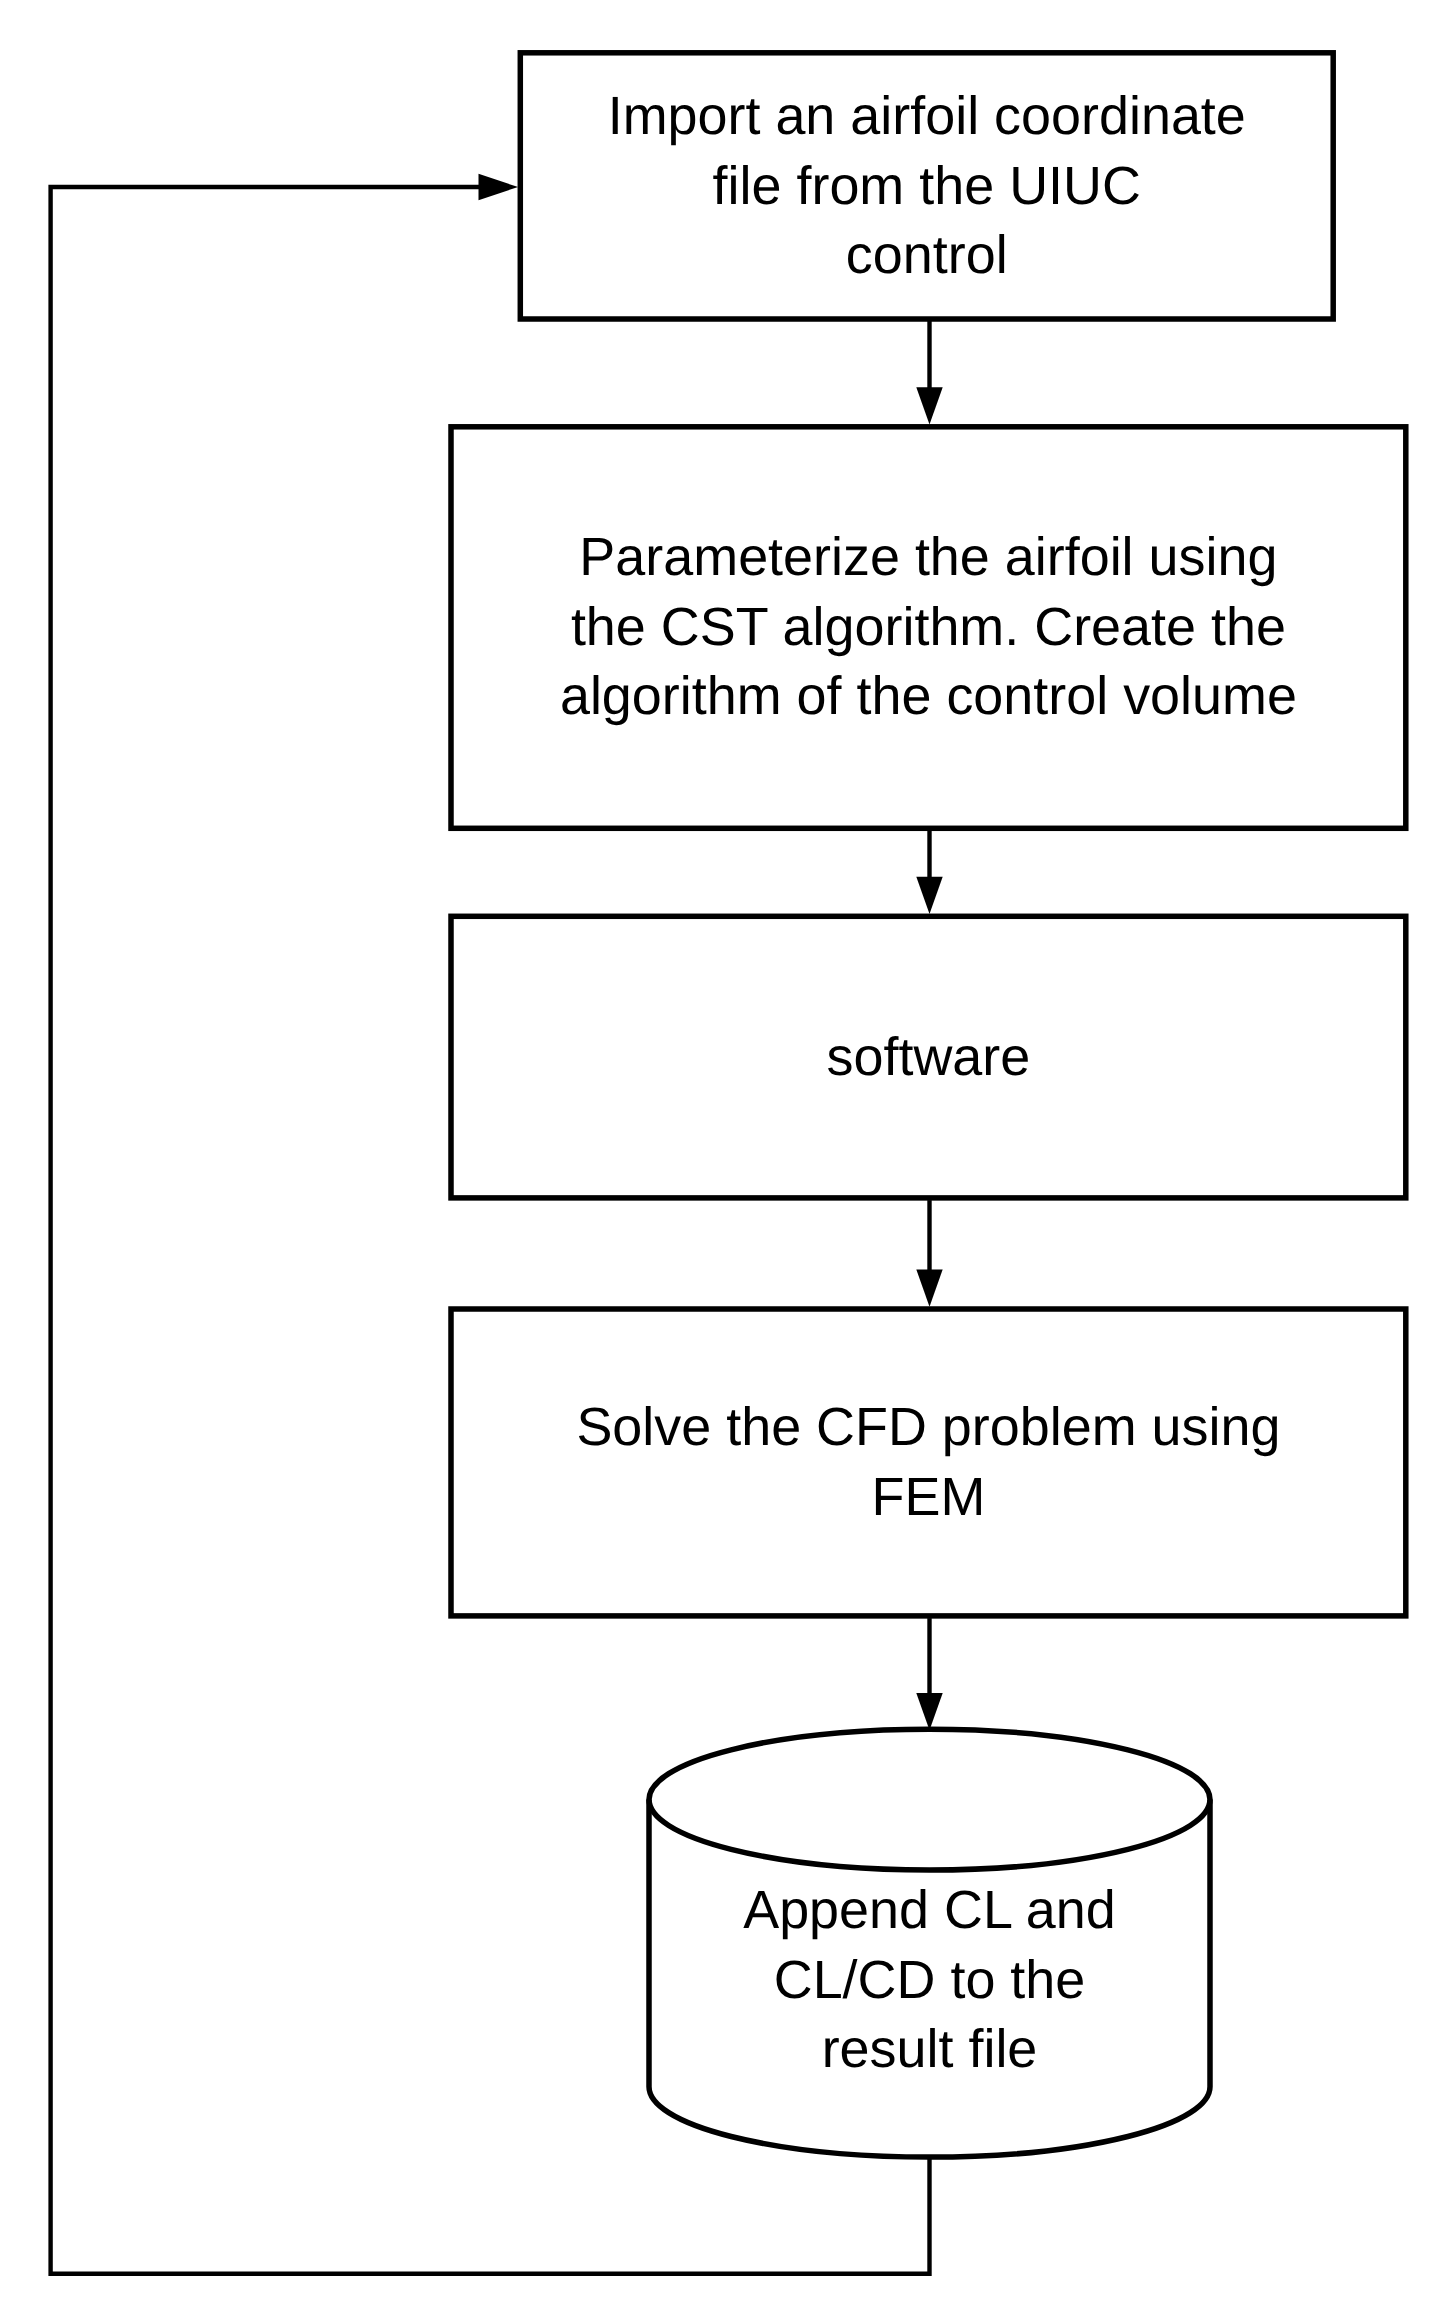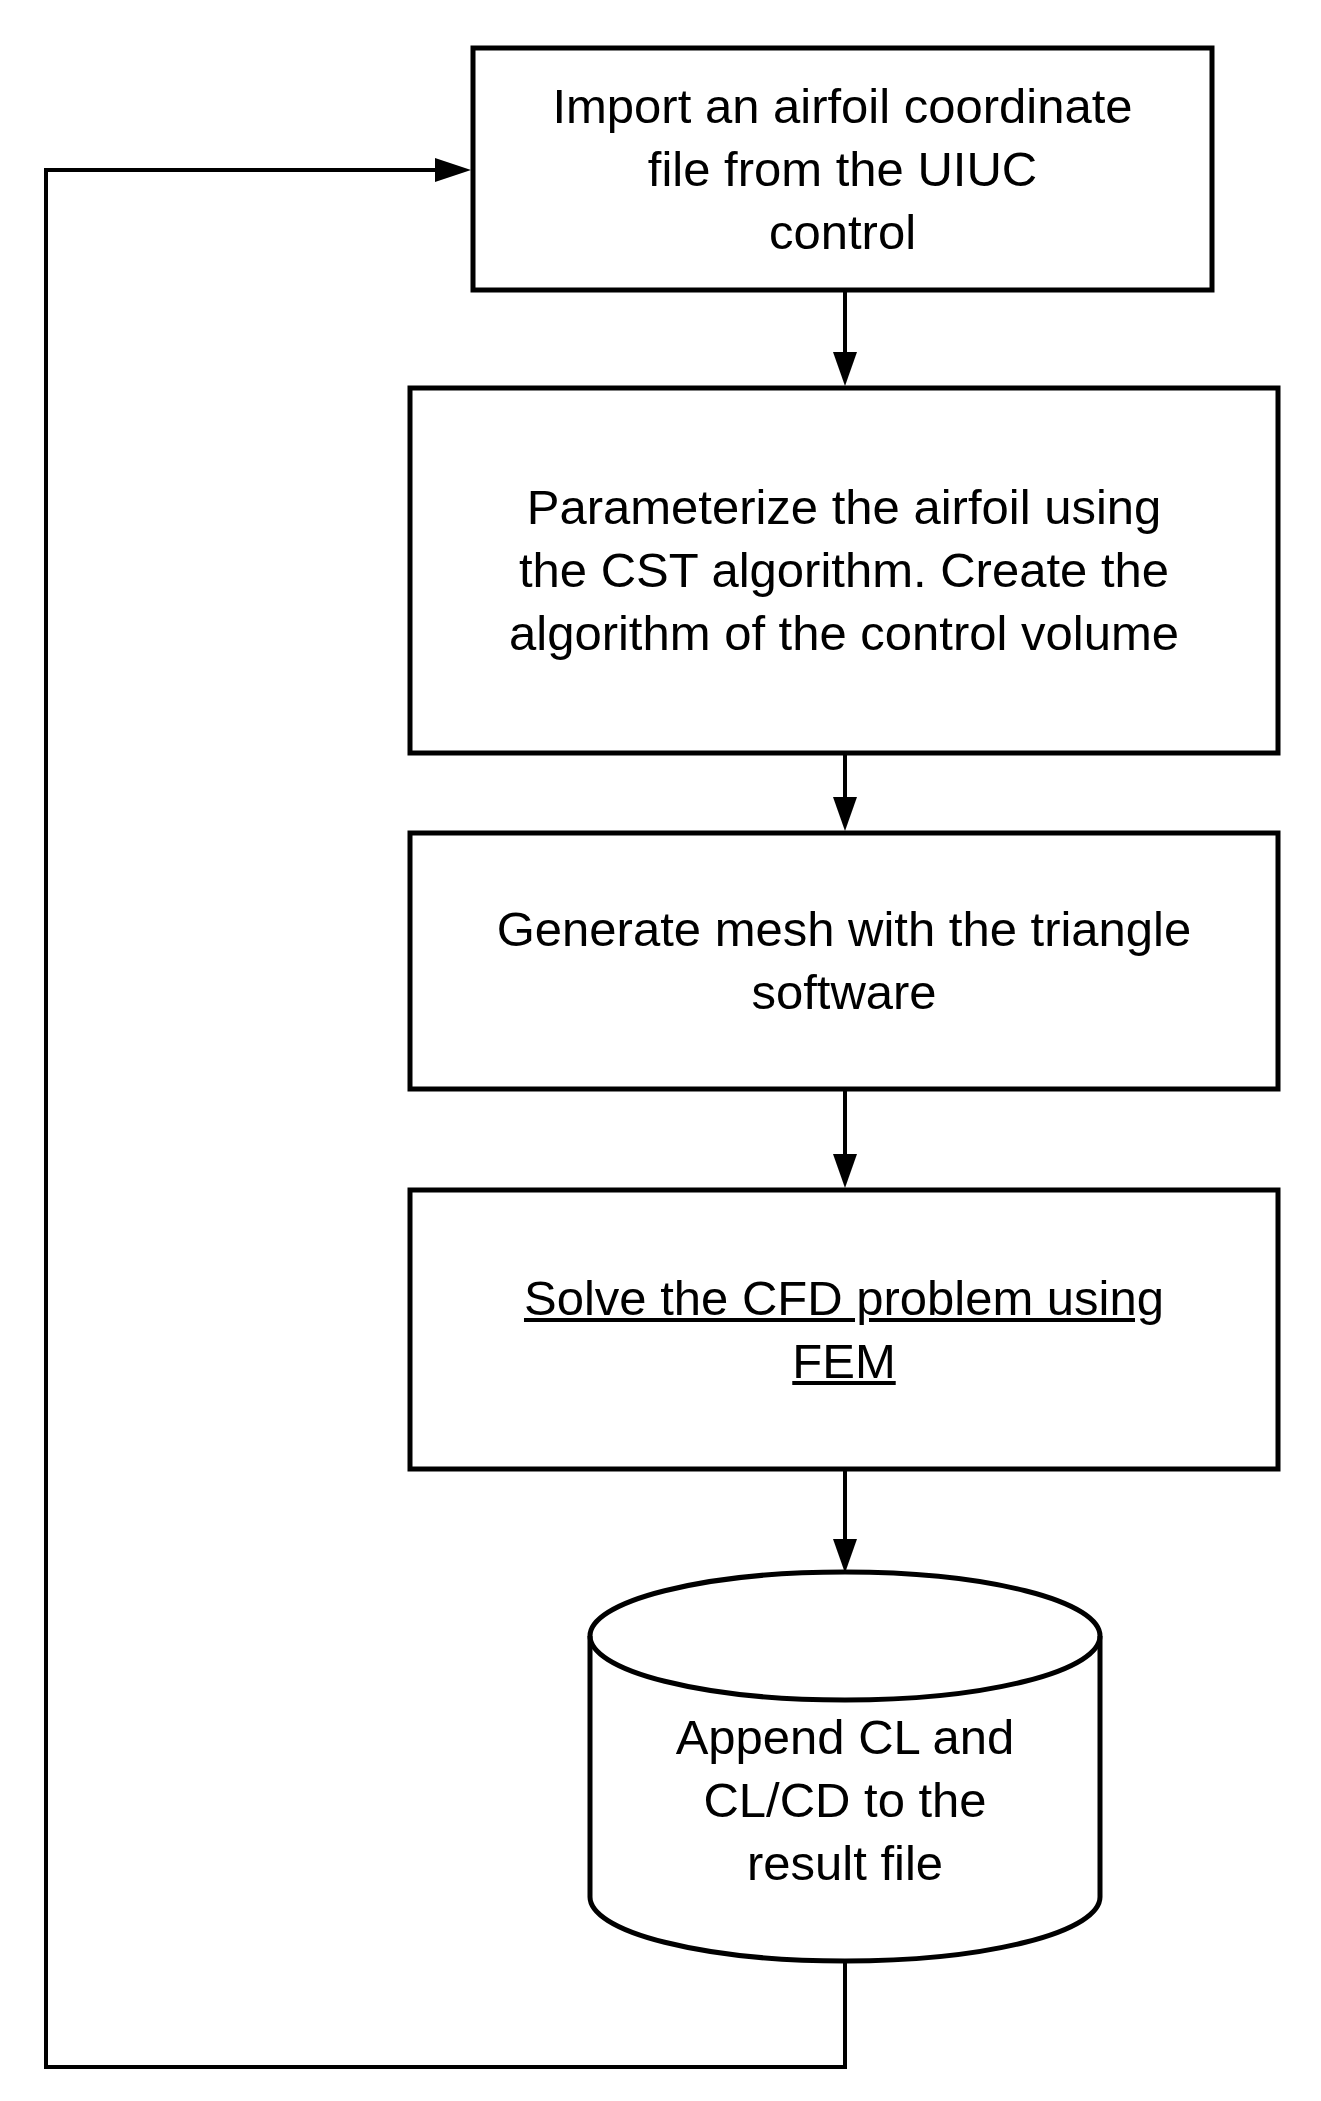--- a/index.html
+++ b/index.html
@@ -90,25 +90,24 @@
     <div class="line">control</div>
   </div>
 
   <div class="node-label" style="left:410px; top:388px; width:868px; height:365px;">
     <div class="line">Parameterize the airfoil using</div>
     <div class="line">the CST algorithm. Create the</div>
     <div class="line">algorithm of the control volume</div>
   </div>
 
   <div class="node-label" style="left:410px; top:833px; width:868px; height:256px;">
-    <div class="line">Generate mesh with the triangle</div>
     <div class="line">software</div>
   </div>
 
-  <div class="node-label" style="left:410px; top:1190px; width:868px; height:279px;text-decoration:underline;">
+  <div class="node-label" style="left:410px; top:1190px; width:868px; height:279px;">
     <div class="line">Solve the CFD problem using</div>
     <div class="line">FEM</div>
   </div>
 
   <div class="node-label" style="left:590px; top:1655px; width:510px; height:290px;">
     <div class="line">Append CL and</div>
     <div class="line">CL/CD to the</div>
     <div class="line">result file</div>
   </div>
 

